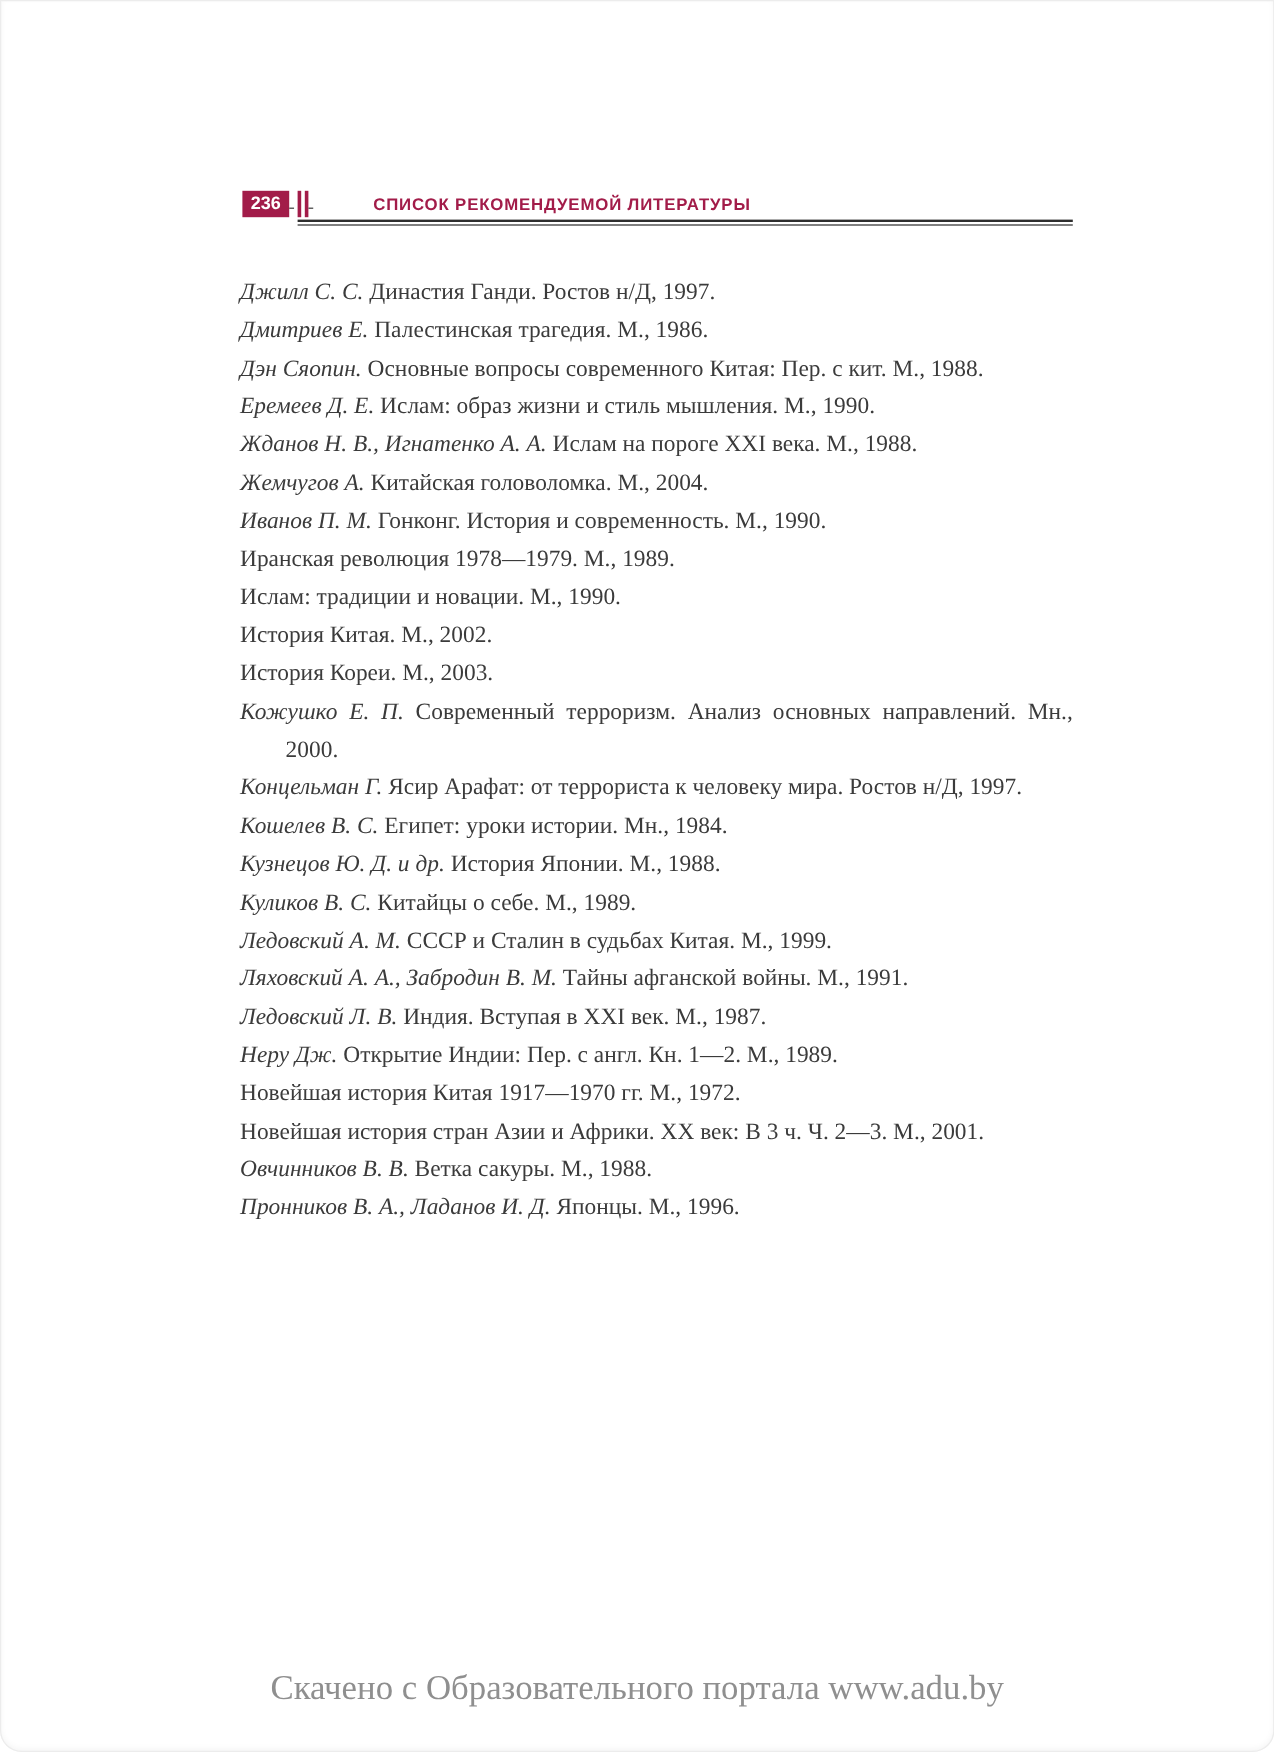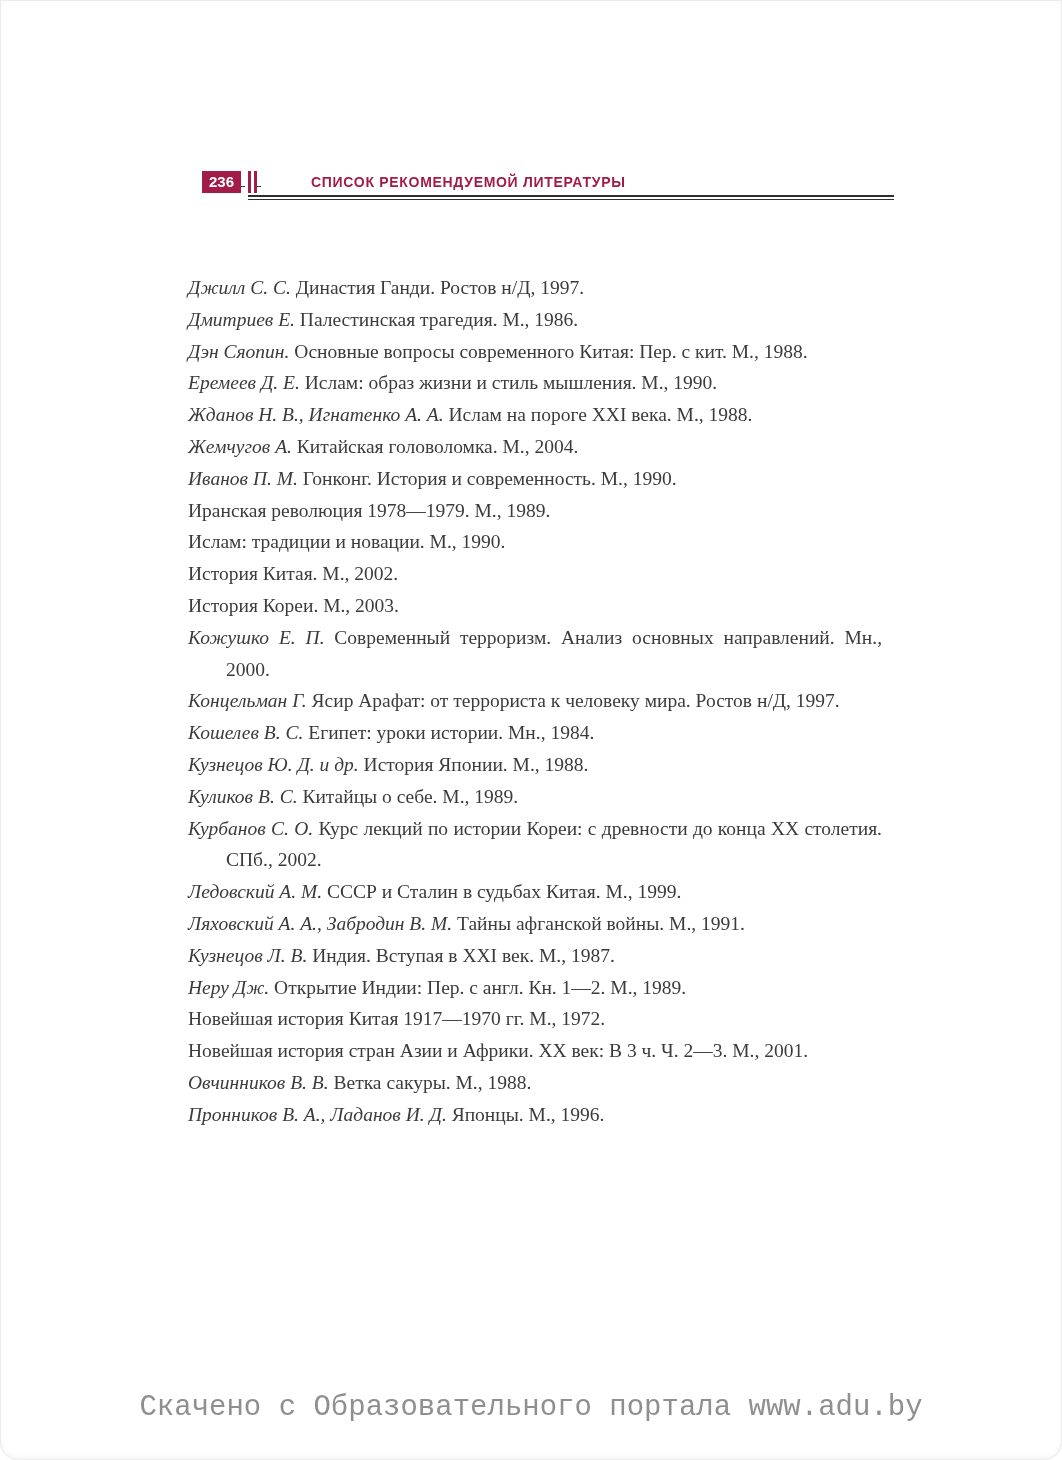--- a/index.html
+++ b/index.html
@@ -14,21 +14,21 @@
     background: #ffffff;
     font-family: "Liberation Serif", serif;
     color: var(--text, #3b3b3b);
     overflow: hidden;
     box-shadow: inset 0 0 0 1px #ececec, inset 0 -2px 6px rgba(0,0,0,0.05);
     border-radius: 0 0 18px 18px;
   }
   .page-header {
     position: absolute;
     left: 202px;
-    top: 171px;
+    top: 159px;
     width: 692px;
     height: 30px;
     text-decoration: underline;
   }
   .badge {
     display: inline-block;
     vertical-align: top;
     background: var(--accent, #a21c49);
     color: #ffffff;
     font-family: "Liberation Sans", sans-serif;
@@ -61,43 +61,42 @@
     position: absolute;
     left: 46px;
     right: 0;
     top: 24px;
     height: 2px;
     border-top: 2px solid var(--rule, #2e2e2e);
     border-bottom: 1px solid var(--rule, #2e2e2e);
   }
   .content {
     position: absolute;
-    left: 188px;
+    left: 200px;
     top: 228px;
     width: 694px;
-    margin-top: 44px;
   }
   .entry {
     margin: 0;
     padding-left: 38px;
     text-indent: -38px;
     font-size: 19.5px;
     line-height: 31.8px;
     text-align: justify;
   }
   .author {
     font-style: italic;
   }
   .watermark {
     position: absolute;
     left: 0;
     right: 0;
     bottom: 36px;
     text-align: center;
-    font-family: Liberation Mono, monospace;
+    font-family: Liberation Serif, serif;
     font-size: 29px;
     color: var(--watermark, #8f8f8f);
   }
 </style>
 </head>
 <body>
 
 <div class="page">
 
   <div class="page-header">
@@ -117,24 +116,23 @@
       <p class="entry"><span class="author">Иванов П. М. </span><span>Гонконг. История и современность. М., 1990.</span></p>
       <p class="entry"><span>Иранская революция 1978—1979. М., 1989.</span></p>
       <p class="entry"><span>Ислам: традиции и новации. М., 1990.</span></p>
       <p class="entry"><span>История Китая. М., 2002.</span></p>
       <p class="entry"><span>История Кореи. М., 2003.</span></p>
       <p class="entry"><span class="author">Кожушко Е. П. </span><span>Современный терроризм. Анализ основных направлений. Мн., 2000.</span></p>
       <p class="entry"><span class="author">Концельман Г. </span><span>Ясир Арафат: от террориста к человеку мира. Ростов н/Д, 1997.</span></p>
       <p class="entry"><span class="author">Кошелев В. С. </span><span>Египет: уроки истории. Мн., 1984.</span></p>
       <p class="entry"><span class="author">Кузнецов Ю. Д. и др. </span><span>История Японии. М., 1988.</span></p>
       <p class="entry"><span class="author">Куликов В. С. </span><span>Китайцы о себе. М., 1989.</span></p>
-      <p class="entry"><span class="author">Курбанов С. О. </span><span>Курс лекций по истории Кореи: с древности до конца XX столетия. СПб., 2002.</span></p>
       <p class="entry"><span class="author">Ледовский А. М. </span><span>СССР и Сталин в судьбах Китая. М., 1999.</span></p>
       <p class="entry"><span class="author">Ляховский А. А., Забродин В. М. </span><span>Тайны афганской войны. М., 1991.</span></p>
-      <p class="entry"><span class="author">Кузнецов Л. В. </span><span>Индия. Вступая в XXI век. М., 1987.</span></p>
+      <p class="entry"><span class="author">Ледовский Л. В. </span><span>Индия. Вступая в XXI век. М., 1987.</span></p>
       <p class="entry"><span class="author">Неру Дж. </span><span>Открытие Индии: Пер. с англ. Кн. 1—2. М., 1989.</span></p>
       <p class="entry"><span>Новейшая история Китая 1917—1970 гг. М., 1972.</span></p>
       <p class="entry"><span>Новейшая история стран Азии и Африки. XX век: В 3 ч. Ч. 2—3. М., 2001.</span></p>
       <p class="entry"><span class="author">Овчинников В. В. </span><span>Ветка сакуры. М., 1988.</span></p>
       <p class="entry"><span class="author">Пронников В. А., Ладанов И. Д. </span><span>Японцы. М., 1996.</span></p>
     </div>
 
   <div class="watermark">Скачено с Образовательного портала www.adu.by</div>
 
 </div>

